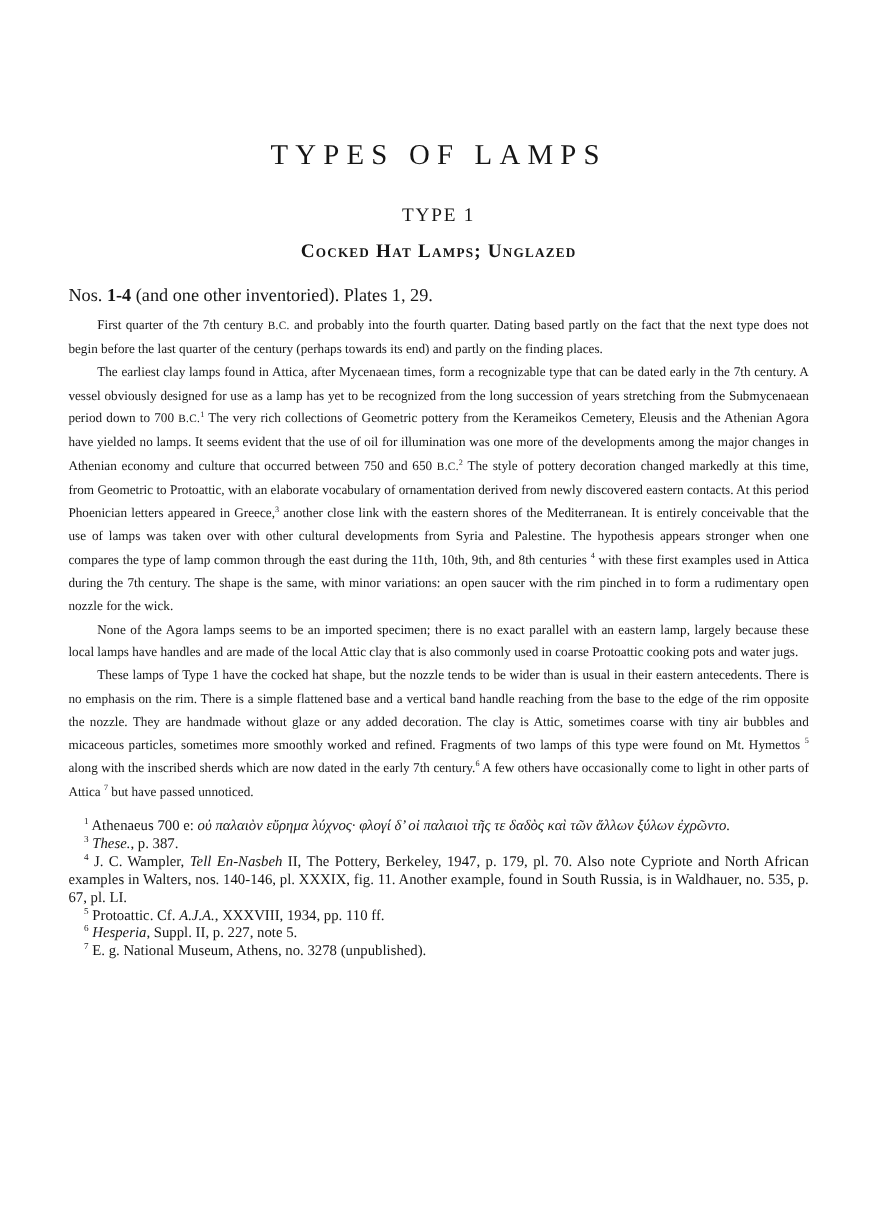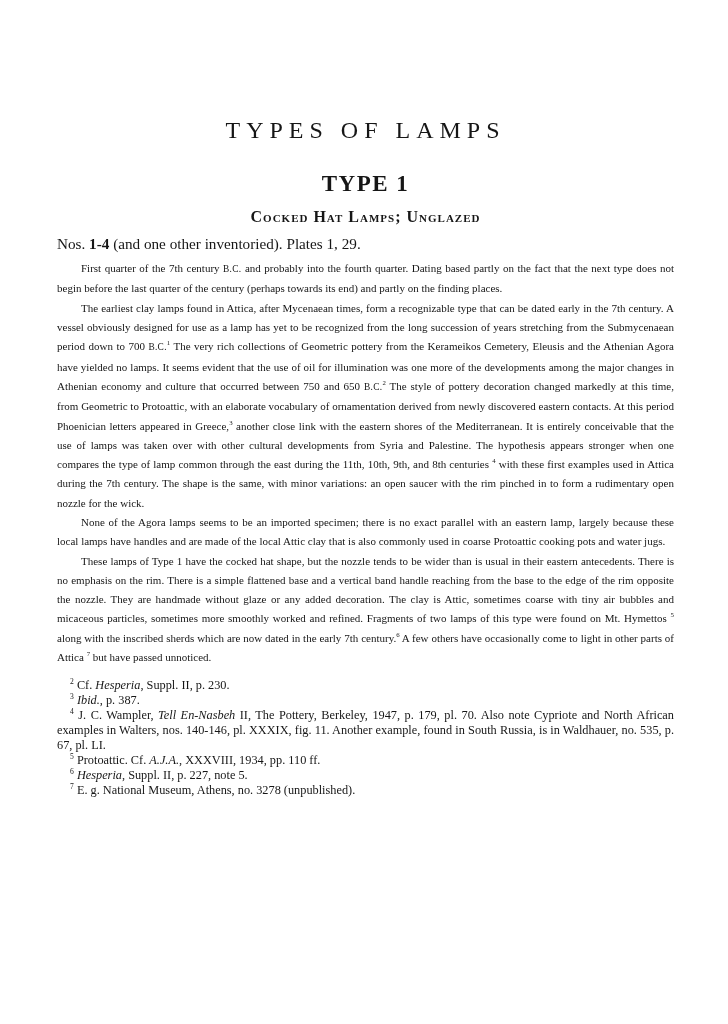--- a/index.html
+++ b/index.html
@@ -22,36 +22,36 @@
     margin: 0;
     text-align: center;
     font-size: 24px;
     font-weight: 400;
     letter-spacing: 6px;
     line-height: 1.05;
   }
   .type-heading {
     margin: 29px 0 0;
     text-align: center;
-    font-size: 23px;
-    font-weight: 700;
+    font-size: 16px;
+    font-weight: 400;
     letter-spacing: 1.5px;
     line-height: 1.05;
   }
   .type-subheading {
     margin: 13px 0 0;
     text-align: center;
     font-size: 16px;
     font-weight: 700;
     font-variant: small-caps;
     letter-spacing: 1px;
     line-height: 1.05;
   }
   .catalog-line {
-    margin: 8px 0 0;
+    margin: 18px 0 0;
     font-size: 15.2px;
     line-height: 20px;
     text-indent: 0;
   }
   .body-text {
     margin-top: 5px;
   }
   .body-para {
     margin: 0;
     text-indent: 24px;
@@ -92,21 +92,21 @@
   <p class="catalog-line"><span>Nos. </span><span class="bd">1-4</span><span> (and one other inventoried). Plates 1, 29.</span></p>
 
   <section class="body-text">
     <p class="body-para"><span>First quarter of the 7th century </span><span class="sc">B.C.</span><span> and probably into the fourth quarter. Dating based partly on the fact that the next type does not begin before the last quarter of the century (perhaps towards its end) and partly on the finding places.</span></p>
     <p class="body-para"><span>The earliest clay lamps found in Attica, after Mycenaean times, form a recognizable type that can be dated early in the 7th century. A vessel obviously designed for use as a lamp has yet to be recognized from the long succession of years stretching from the Submycenaean period down to 700 </span><span class="sc">B.C.</span><sup>1</sup><span> The very rich collections of Geometric pottery from the Kerameikos Cemetery, Eleusis and the Athenian Agora have yielded no lamps. It seems evident that the use of oil for illumination was one more of the developments among the major changes in Athenian economy and culture that occurred between 750 and 650 </span><span class="sc">B.C.</span><sup>2</sup><span> The style of pottery decoration changed markedly at this time, from Geometric to Protoattic, with an elaborate vocabulary of ornamentation derived from newly discovered eastern contacts. At this period Phoenician letters appeared in Greece,</span><sup>3</sup><span> another close link with the eastern shores of the Mediterranean. It is entirely conceivable that the use of lamps was taken over with other cultural developments from Syria and Palestine. The hypothesis appears stronger when one compares the type of lamp common through the east during the 11th, 10th, 9th, and 8th centuries </span><sup>4</sup><span> with these first examples used in Attica during the 7th century. The shape is the same, with minor variations: an open saucer with the rim pinched in to form a rudimentary open nozzle for the wick.</span></p>
     <p class="body-para"><span>None of the Agora lamps seems to be an imported specimen; there is no exact parallel with an eastern lamp, largely because these local lamps have handles and are made of the local Attic clay that is also commonly used in coarse Protoattic cooking pots and water jugs.</span></p>
     <p class="body-para"><span>These lamps of Type 1 have the cocked hat shape, but the nozzle tends to be wider than is usual in their eastern antecedents. There is no emphasis on the rim. There is a simple flattened base and a vertical band handle reaching from the base to the edge of the rim opposite the nozzle. They are handmade without glaze or any added decoration. The clay is Attic, sometimes coarse with tiny air bubbles and micaceous particles, sometimes more smoothly worked and refined. Fragments of two lamps of this type were found on Mt. Hymettos </span><sup>5</sup><span> along with the inscribed sherds which are now dated in the early 7th century.</span><sup>6</sup><span> A few others have occasionally come to light in other parts of Attica </span><sup>7</sup><span> but have passed unnoticed.</span></p>
   </section>
 
   <section class="footnotes">
-    <p class="footnote"><sup>2</sup><span> Cf. </span><span class="it">Hesperia</span><span>, Suppl. II, p. 230.</span></p>
-    <p class="footnote"><sup>3</sup><span> </span><span class="it">Ibid.</span><span>, p. 387.</span></p>
+    <p class="footnote"><sup>1</sup><span> Athenaeus 700 e: </span><span class="it">οὐ παλαιὸν εὕρημα λύχνος· φλογί δ’ οἱ παλαιοὶ τῆς τε δαδὸς καὶ τῶν ἄλλων ξύλων ἐχρῶντο.</span></p>
+    <p class="footnote"><sup>3</sup><span> </span><span class="it">These.</span><span>, p. 387.</span></p>
     <p class="footnote"><sup>4</sup><span> J. C. Wampler, </span><span class="it">Tell En-Nasbeh</span><span> II, The Pottery, Berkeley, 1947, p. 179, pl. 70. Also note Cypriote and North African examples in Walters, nos. 140-146, pl. XXXIX, fig. 11. Another example, found in South Russia, is in Waldhauer, no. 535, p. 67, pl. LI.</span></p>
     <p class="footnote"><sup>5</sup><span> Protoattic. Cf. </span><span class="it">A.J.A.</span><span>, XXXVIII, 1934, pp. 110 ff.</span></p>
     <p class="footnote"><sup>6</sup><span> </span><span class="it">Hesperia</span><span>, Suppl. II, p. 227, note 5.</span></p>
     <p class="footnote"><sup>7</sup><span> E. g. National Museum, Athens, no. 3278 (unpublished).</span></p>
   </section>
 
 </main>
 
 </body></html>

